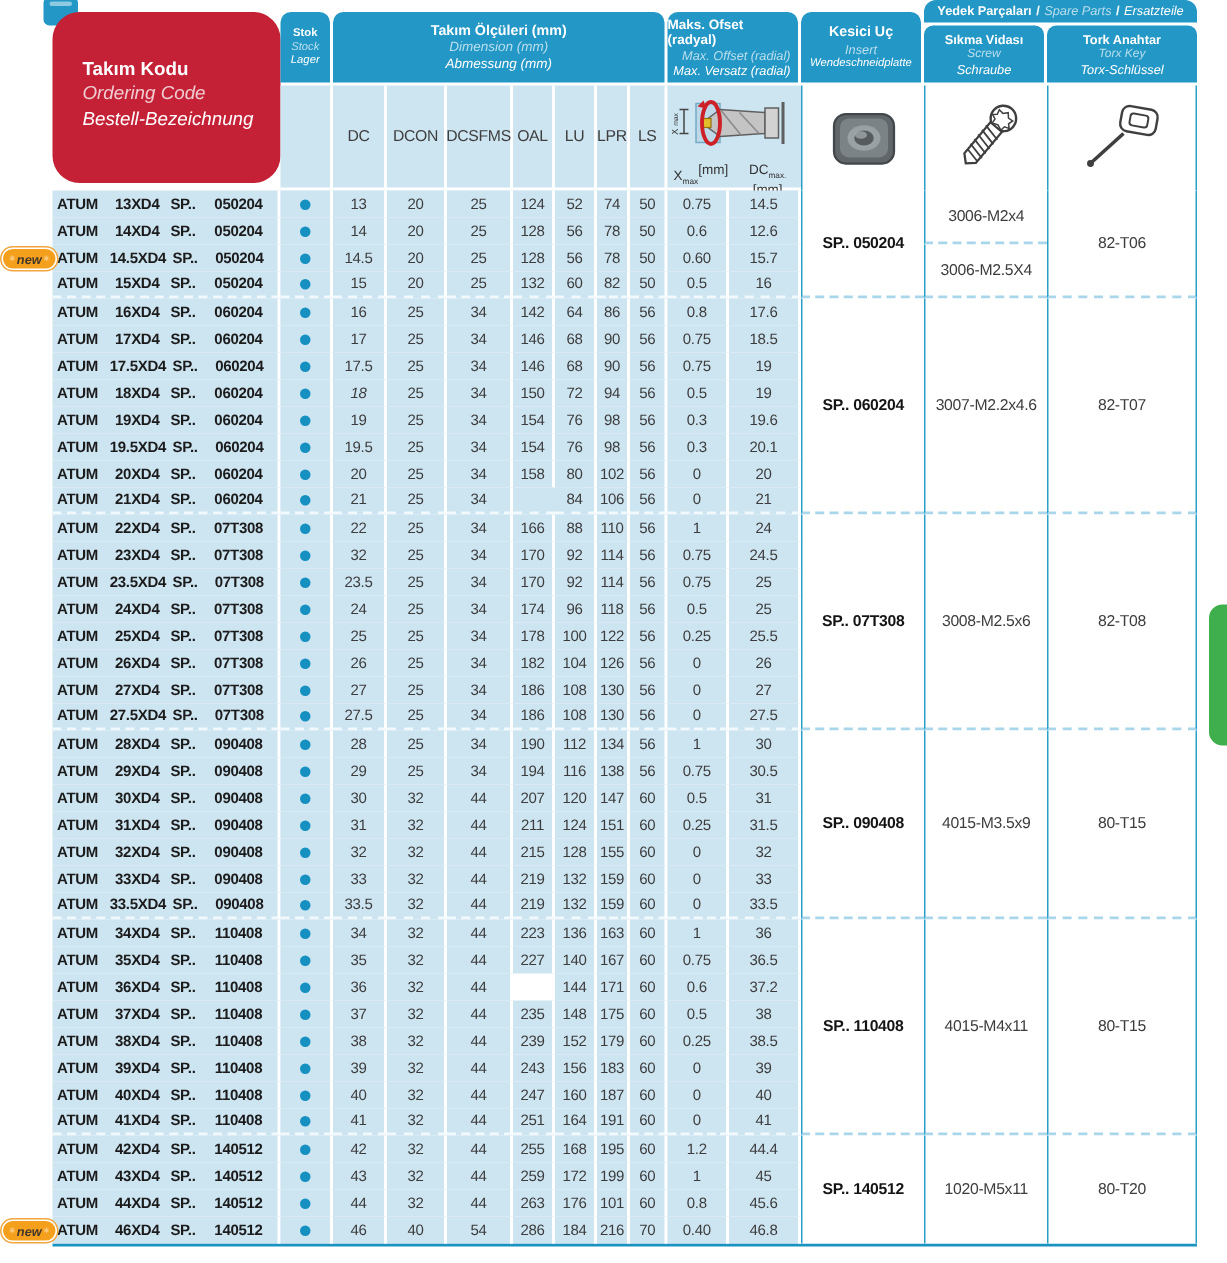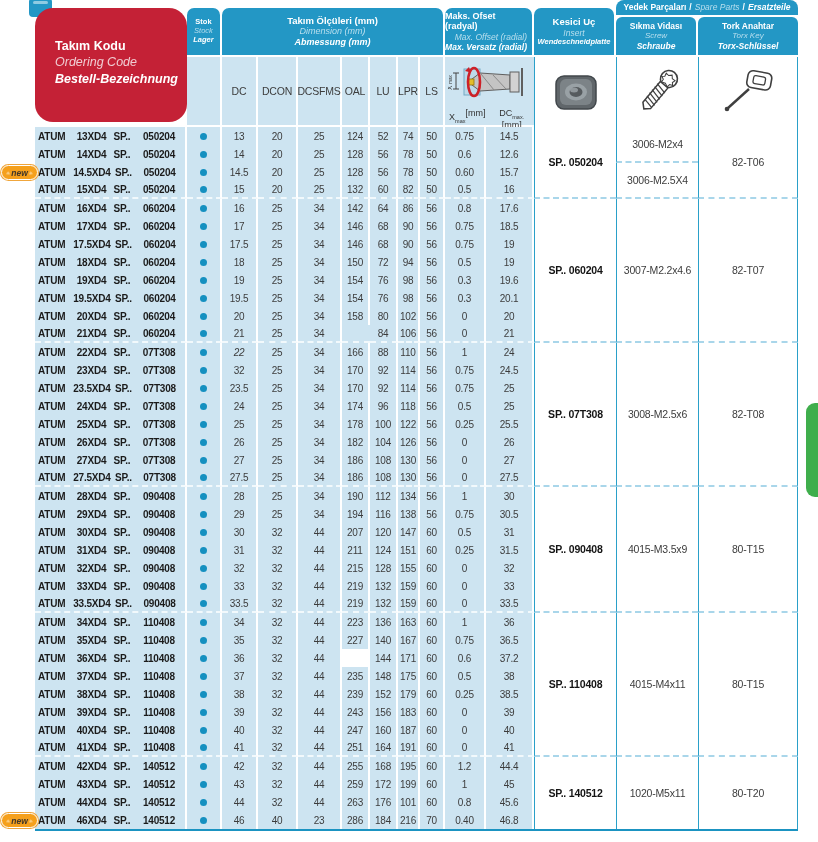--- a/index.html
+++ b/index.html
@@ -3,21 +3,21 @@
 <meta charset="utf-8">
 <style>
   html,body{margin:0;padding:0;background:#fff;}
   #page{position:relative;width:818px;height:842px;background:#fff;overflow:hidden;
         font-family:"Liberation Sans",sans-serif;}
   
   .hblock{position:absolute;background:#2397c5;color:#fff;display:flex;flex-direction:column;
           justify-content:center;align-items:center;border-radius:7px 7px 0 0;line-height:1.18;box-sizing:border-box;}
   .tr-line{font-weight:bold;}
   .en-line{font-style:italic;color:#b9dfee;}
-  .de-line{font-weight:bold;font-style:italic;}
+  .de-line{font-weight:normal;font-style:italic;}
   #red-block{position:absolute;left:35px;top:8px;width:152px;height:114px;background:#c42136;
              border-radius:18px;color:#fff;box-sizing:border-box;padding:30px 0 0 20px;line-height:1.3;}
   #red-block .rl{font-size:12.5px;}
   #red-block .en-line{color:#f0ccd2;}
   #stok-header{left:187px;top:8px;width:33px;height:47px;font-size:7.5px;}
   #dim-header{left:222px;top:8px;width:221px;height:47px;font-size:9px;}
   #dim-header .tr-line{font-size:9.5px;}
   #ofs-header{left:445px;top:8px;width:87px;height:47px;font-size:8.5px;align-items:flex-end;padding-right:5px;}
   #ofs-header .tr-line{font-size:9px;}
   #insert-header{left:534px;top:8px;width:80px;height:47px;font-size:8.5px;}
@@ -328,21 +328,21 @@
       <div class="c lb" style="grid-area: 8 / 11;">19</div>
       <div class="c lb code" style="grid-area: 9 / 1;">
         <span class="cp cp0">ATUM</span>
         <span class="cp cp1">18XD4</span>
         <span class="cp cp2">SP..</span>
         <span class="cp cp3">060204</span>
       </div>
       <div class="c lb" style="grid-area: 9 / 2;">
         <div class="dot"></div>
       </div>
-      <div class="c lb" style="grid-area: 9 / 3;">18</div>
+      <div class="c lb" style="grid-area: 9 / 3; font-style: italic;">18</div>
       <div class="c lb" style="grid-area: 9 / 4;">25</div>
       <div class="c lb" style="grid-area: 9 / 5;">34</div>
       <div class="c lb" style="grid-area: 9 / 6;">150</div>
       <div class="c lb" style="grid-area: 9 / 7;">72</div>
       <div class="c lb" style="grid-area: 9 / 8;">94</div>
       <div class="c lb" style="grid-area: 9 / 9;">56</div>
       <div class="c lb" style="grid-area: 9 / 10;">0.5</div>
       <div class="c lb" style="grid-area: 9 / 11;">19</div>
       <div class="c lb code" style="grid-area: 10 / 1;">
         <span class="cp cp0">ATUM</span>
@@ -421,21 +421,21 @@
       <div class="c gc gr dg" style="grid-area: 6 / 14 / span 8;">82-T07</div>
       <div class="c lb code" style="grid-area: 14 / 1;">
         <span class="cp cp0">ATUM</span>
         <span class="cp cp1">22XD4</span>
         <span class="cp cp2">SP..</span>
         <span class="cp cp3">07T308</span>
       </div>
       <div class="c lb" style="grid-area: 14 / 2;">
         <div class="dot"></div>
       </div>
-      <div class="c lb" style="grid-area: 14 / 3; font-style: italic;">22</div>
+      <div class="c lb" style="grid-area: 14 / 3;">22</div>
       <div class="c lb" style="grid-area: 14 / 4;">25</div>
       <div class="c lb" style="grid-area: 14 / 5;">34</div>
       <div class="c lb" style="grid-area: 14 / 6;">166</div>
       <div class="c lb" style="grid-area: 14 / 7;">88</div>
       <div class="c lb" style="grid-area: 14 / 8;">110</div>
       <div class="c lb" style="grid-area: 14 / 9;">56</div>
       <div class="c lb" style="grid-area: 14 / 10;">1</div>
       <div class="c lb" style="grid-area: 14 / 11;">24</div>
       <div class="c lb code" style="grid-area: 15 / 1;">
         <span class="cp cp0">ATUM</span>
@@ -900,21 +900,21 @@
         <span class="cp cp0">ATUM</span>
         <span class="cp cp1">46XD4</span>
         <span class="cp cp2">SP..</span>
         <span class="cp cp3">140512</span>
       </div>
       <div class="c lb" style="grid-area: 40 / 2;">
         <div class="dot"></div>
       </div>
       <div class="c lb" style="grid-area: 40 / 3;">46</div>
       <div class="c lb" style="grid-area: 40 / 4;">40</div>
-      <div class="c lb" style="grid-area: 40 / 5;">23</div>
+      <div class="c lb" style="grid-area: 40 / 5;">54</div>
       <div class="c lb" style="grid-area: 40 / 6;">286</div>
       <div class="c lb" style="grid-area: 40 / 7;">184</div>
       <div class="c lb" style="grid-area: 40 / 8;">216</div>
       <div class="c lb" style="grid-area: 40 / 9;">70</div>
       <div class="c lb" style="grid-area: 40 / 10;">0.40</div>
       <div class="c lb" style="grid-area: 40 / 11;">46.8</div>
       <div class="c gc ins" style="grid-area: 37 / 12 / span 4;">SP.. 140512</div>
       <div class="c gc" style="grid-area: 37 / 13 / span 4;">1020-M5x11</div>
       <div class="c gc gr" style="grid-area: 37 / 14 / span 4;">80-T20</div>
     </div>

